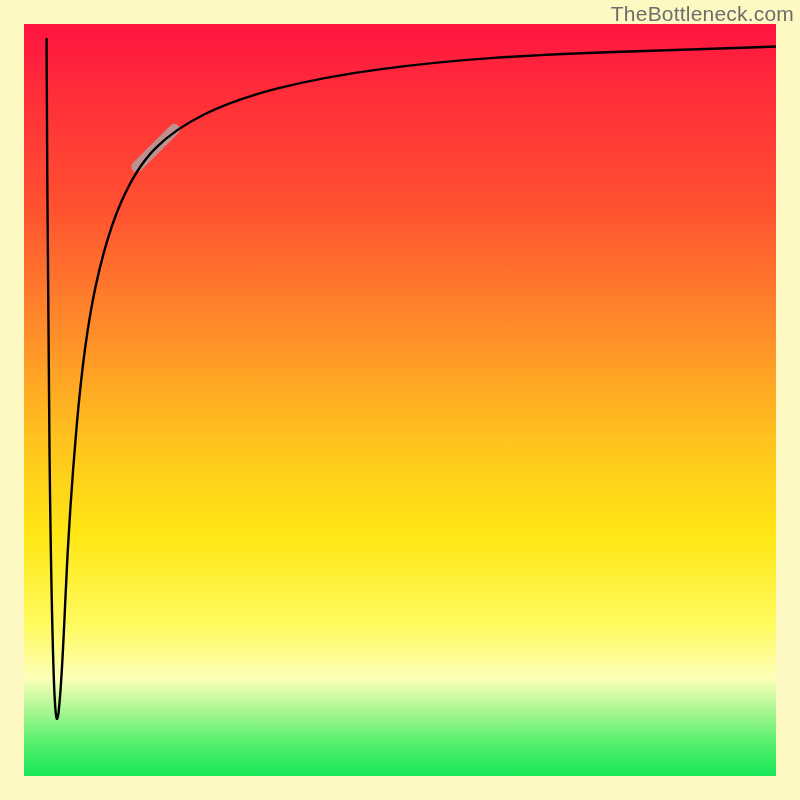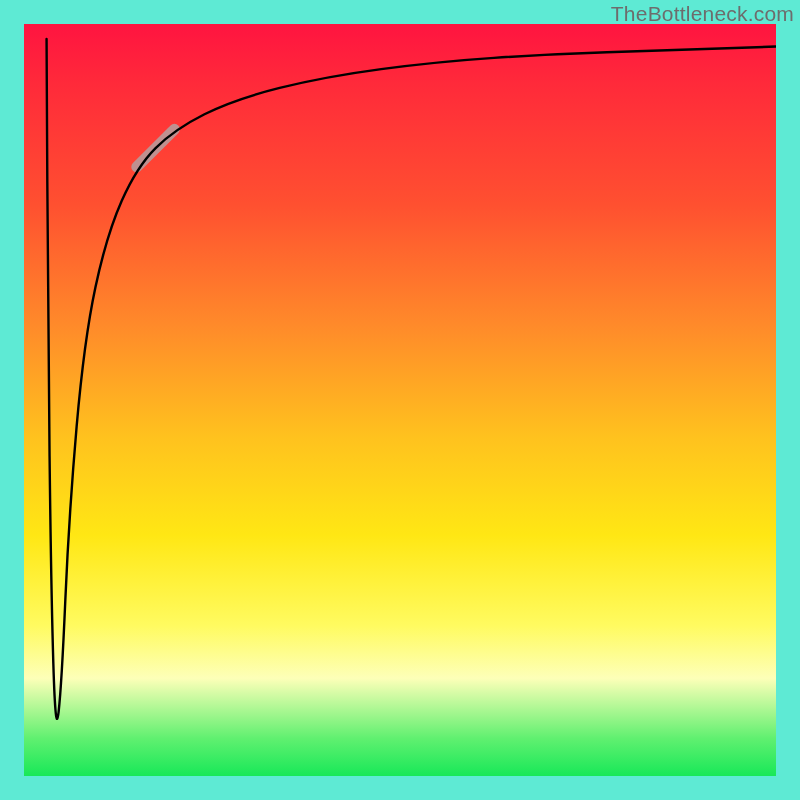--- a/index.html
+++ b/index.html
@@ -8,21 +8,21 @@
     width: 800px;
     height: 800px;
     background: #000;
     font-family: Arial, Helvetica, sans-serif;
     overflow: hidden;
   }
   .stage {
     position: relative;
     width: 800px;
     height: 800px;
-    background: #5eead4;
+    background: #fef9c3;
   }
   .plot {
     position: absolute;
     left: 24px;
     top: 24px;
     width: 752px;
     height: 752px;
     
     background: linear-gradient(
       to bottom,

